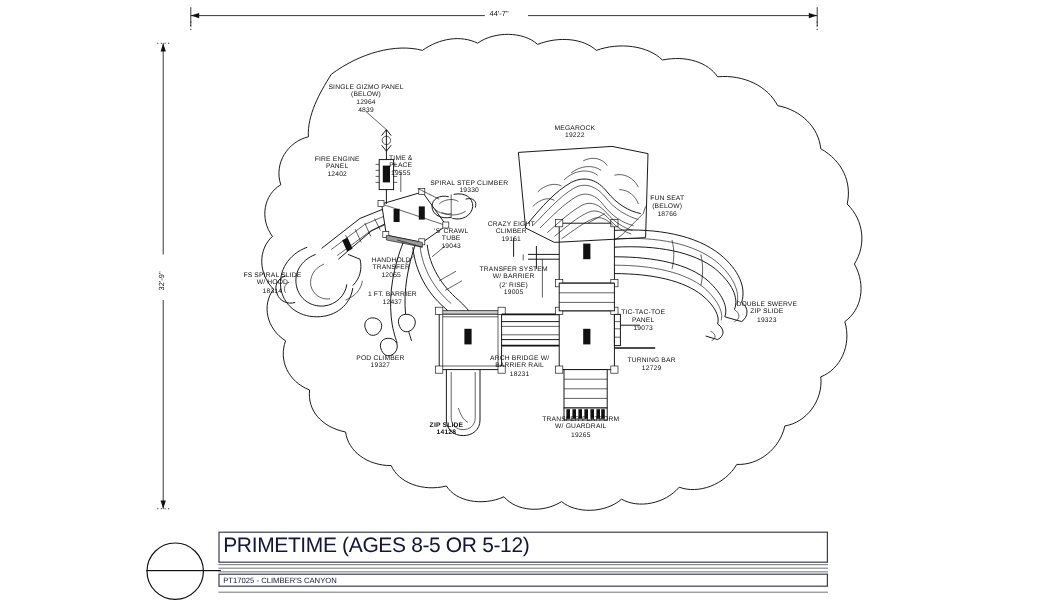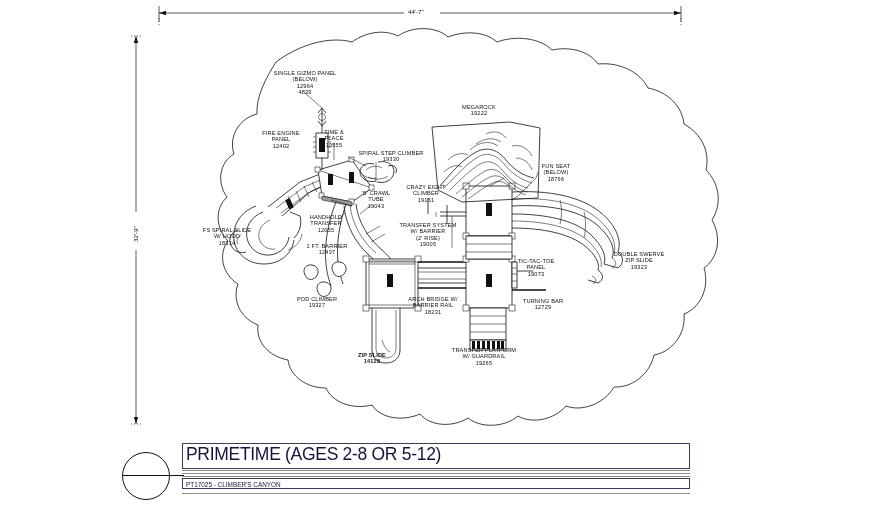--- a/index.html
+++ b/index.html
@@ -410,20 +410,20 @@
     </div>
 
   <div id="titleblock">
     <div class="tb-circle"></div>
     <div class="tb-hline"></div>
     <div class="tb-rule" style="top:30px;"></div>
     <div class="tb-rule" style="top:33px;"></div>
     <div class="tb-rule" style="top:36px;"></div>
     <div class="tb-rule" style="top:53px;"></div>
     <div class="tb-main">
-      <span>PRIMETIME (AGES 2-8 OR 5-12)</span>
+      <span>PRIMETIME (AGES 8-5 OR 5-12)</span>
     </div>
     <div class="tb-sub">
       <span>PT17025 - CLIMBER'S CANYON</span>
     </div>
   </div>
 
 </div>
 
 </body></html>

